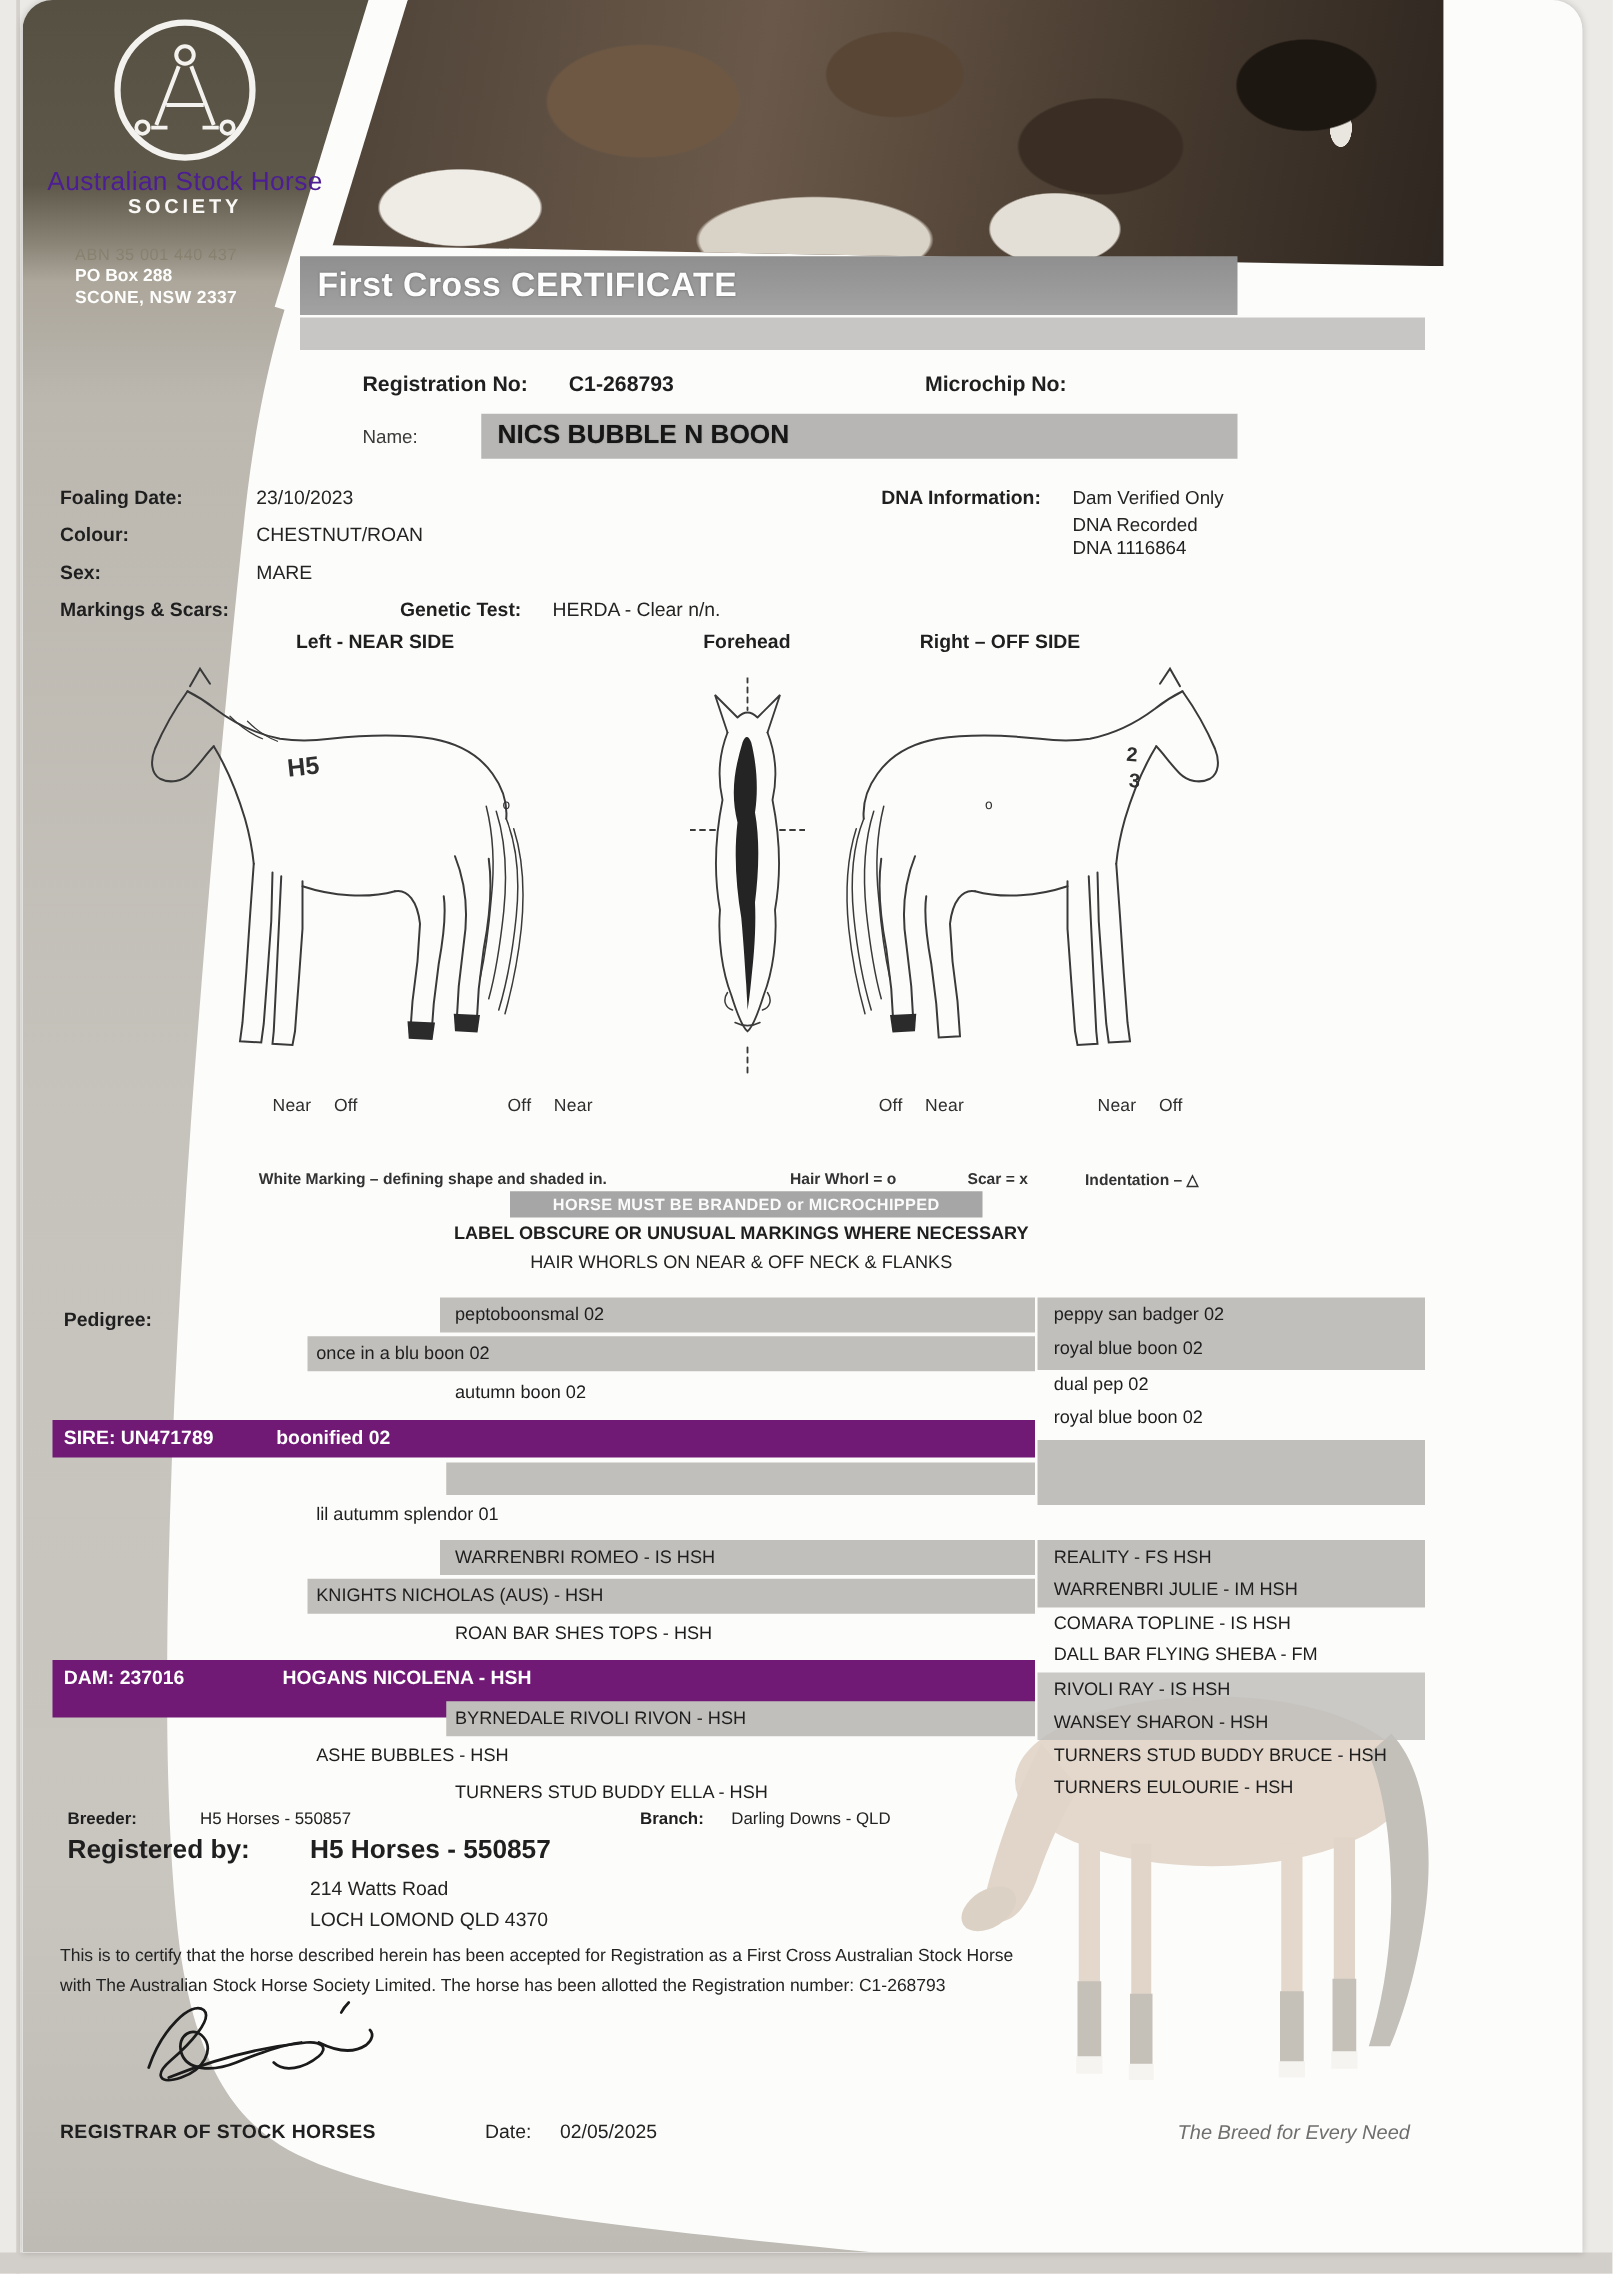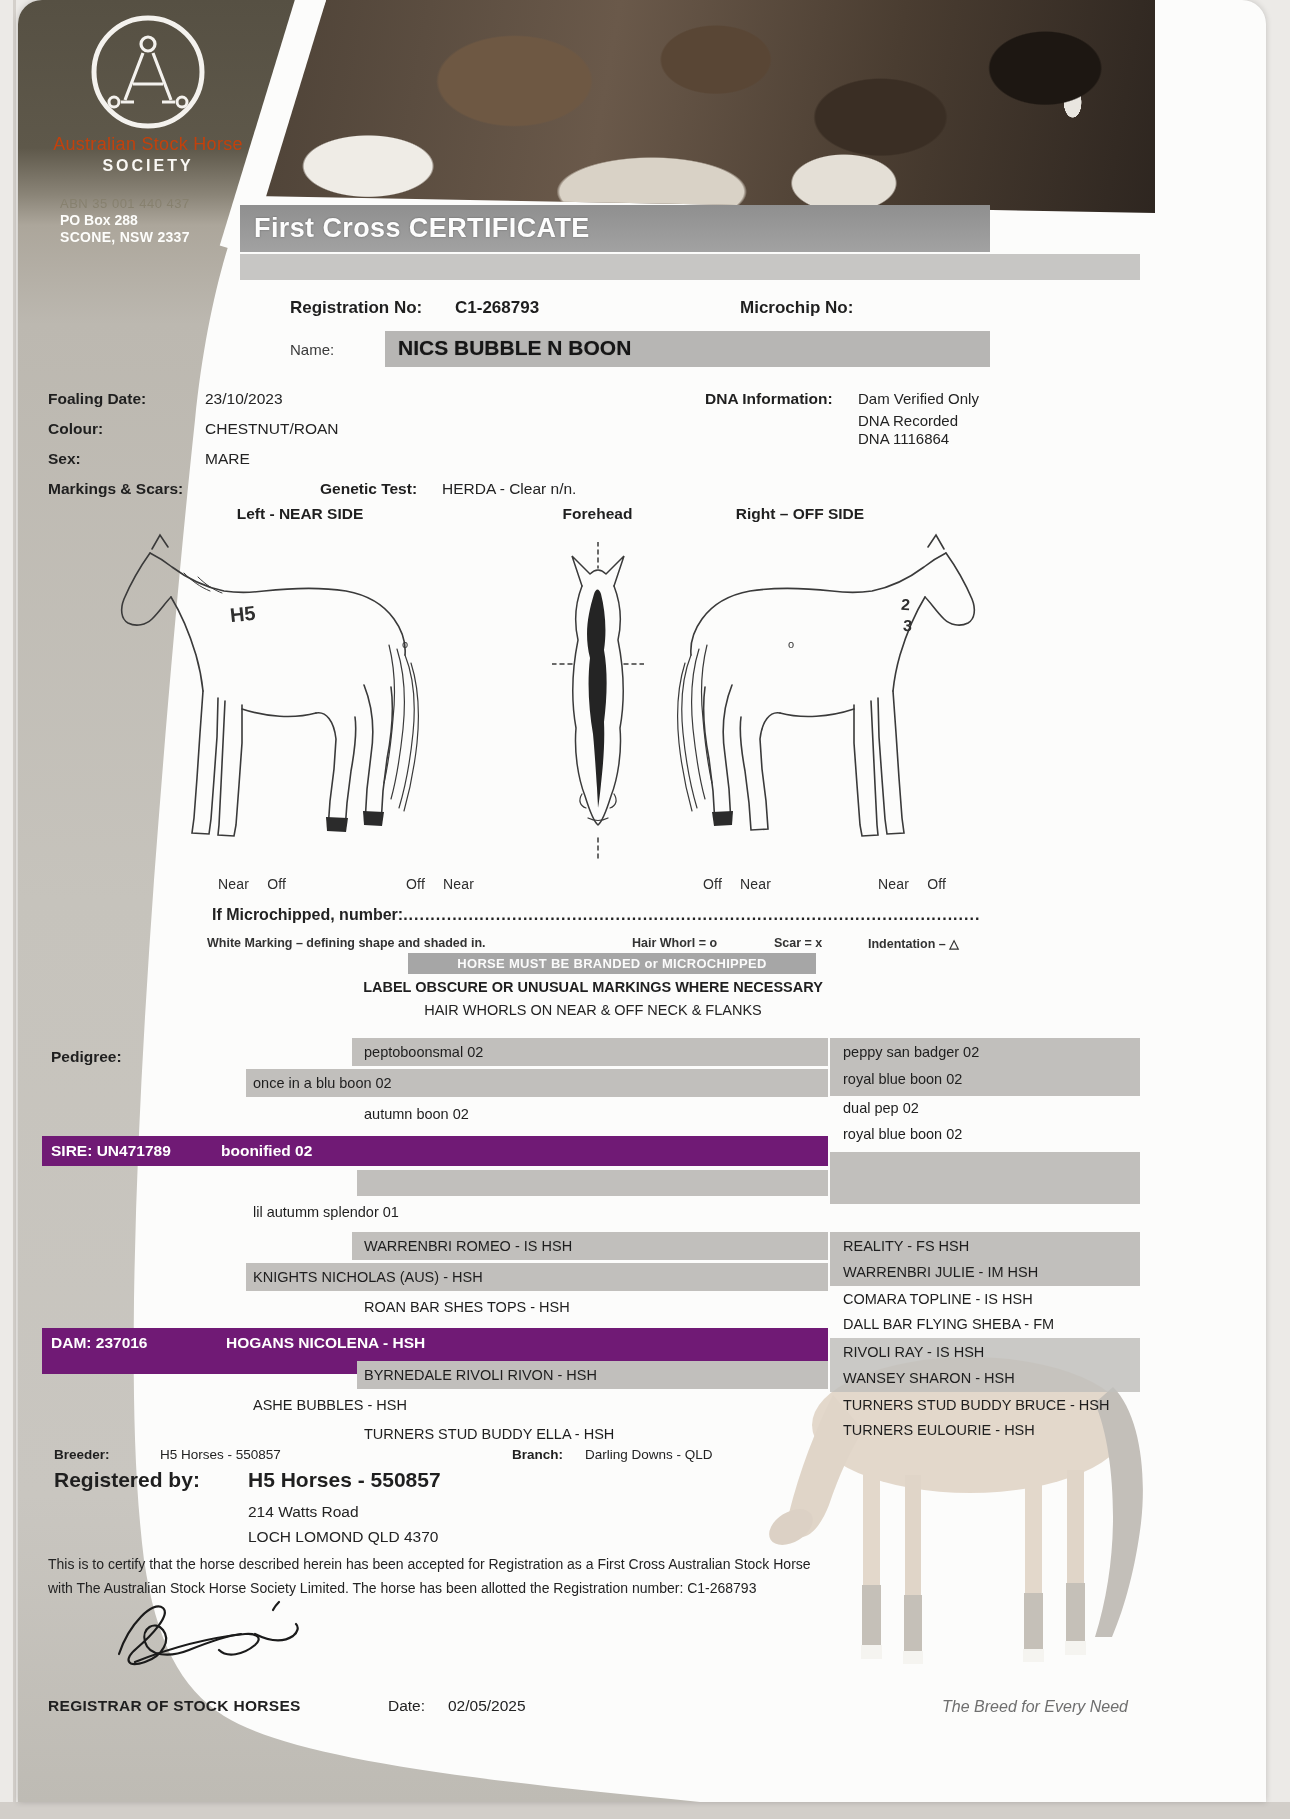--- a/index.html
+++ b/index.html
@@ -68,21 +68,21 @@
   </div>
 
   <svg class="abs" style="left:88px;top:12px;" width="120" height="120" viewBox="0 0 120 120">
     <circle cx="60" cy="60" r="54" fill="none" stroke="#f4f2ee" stroke-width="5"></circle>
     <circle cx="60" cy="32" r="7" fill="none" stroke="#f4f2ee" stroke-width="3.2"></circle>
     <path d="M55,41 L37,88 M65,41 L83,88 M45,72 H75" fill="none" stroke="#f4f2ee" stroke-width="3.2"></path>
     <circle cx="26" cy="90" r="5" fill="none" stroke="#f4f2ee" stroke-width="3"></circle>
     <circle cx="94" cy="90" r="5" fill="none" stroke="#f4f2ee" stroke-width="3"></circle>
     <path d="M33,90 H46 M74,90 H87" stroke="#f4f2ee" stroke-width="3"></path>
   </svg>
-  <div class="abs" style="left:28px;top:134px;width:240px;text-align:center;font-size:18px;color:#c2410c;letter-spacing:.3px;">Australian Stock Horse</div>
+  <div class="abs" style="left:28px;top:134px;width:240px;text-align:center;font-size:21px;color:#4c1d95;letter-spacing:.3px;">Australian Stock Horse</div>
   <div class="abs" style="left:28px;top:157px;width:240px;text-align:center;font-size:16px;font-weight:600;color:#faf8f4;letter-spacing:3px;">SOCIETY</div>
   <div class="abs" style="left:60px;top:196px;font-size:13px;color:#87816f;letter-spacing:.5px;">ABN 35 001 440 437</div>
   <div class="abs" style="left:60px;top:212px;font-size:14px;font-weight:700;color:#fdfdfb;">PO Box 288</div>
   <div class="abs" style="left:60px;top:229px;font-size:14px;font-weight:700;color:#fdfdfb;letter-spacing:.3px;">SCONE, NSW 2337</div>
 
   <div class="abs" style="left:240px;top:205px;width:750px;height:47px;background:linear-gradient(#8f8f8f,#a2a2a2);
        color:#fdfdfd;font-size:27px;font-weight:700;line-height:47px;padding-left:14px;box-sizing:border-box;
        text-shadow:0 0 2px rgba(0,0,0,.35);letter-spacing:.4px;">First Cross CERTIFICATE</div>
   <div class="abs" style="left:240px;top:254px;width:900px;height:26px;background:#c7c6c4;"></div>
 
@@ -178,29 +178,26 @@
   <div class="abs hoof" style="left:406px;top:876px;">
     <span>Off</span><span>Near</span>
   </div>
   <div class="abs hoof" style="left:703px;top:876px;">
     <span>Off</span><span>Near</span>
   </div>
   <div class="abs hoof" style="left:878px;top:876px;">
     <span>Near</span><span>Off</span>
   </div>
 
-  <div class="abs" style="left:212px;top:906px;font-size:16px;font-weight:700;color:#222;white-space:nowrap;">
-    <span>If Microchipped, number:</span><span style="letter-spacing:1px;">..........................................................................................................</span>
-  </div>
   <div class="abs legend" style="left:207px;top:936px;">White Marking – defining shape and shaded in.</div>
   <div class="abs legend" style="left:632px;top:936px;">Hair Whorl = o</div>
   <div class="abs legend" style="left:774px;top:936px;">Scar = x</div>
   <div class="abs legend" style="left:868px;top:936px;">Indentation – △</div>
 
-  <div class="abs centered" style="left:408px;top:953px;width:408px;height:21px;background:#a6a6a6;color:#fbfbfb;font-size:13px;font-weight:700;line-height:21px;letter-spacing:.3px;">HORSE MUST BE BRANDED or MICROCHIPPED</div>
+  <div class="abs centered" style="left:408px;top:953px;width:378px;height:21px;background:#a6a6a6;color:#fbfbfb;font-size:13px;font-weight:700;line-height:21px;letter-spacing:.3px;">HORSE MUST BE BRANDED or MICROCHIPPED</div>
   <div class="abs centered lbl" style="left:240px;top:979px;width:706px;font-size:14.5px;">LABEL OBSCURE OR UNUSUAL MARKINGS WHERE NECESSARY</div>
   <div class="abs centered val" style="left:240px;top:1002px;width:706px;font-size:14.5px;">HAIR WHORLS ON NEAR &amp; OFF NECK &amp; FLANKS</div>
 
   <div class="abs lbl" style="left:51px;top:1048px;font-size:15.5px;">Pedigree:</div>
 
   <div class="abs bar" style="left:352px;top:1038px;width:476px;height:28px;"></div>
   <div class="abs ptext" style="left:364px;top:1042px;">peptoboonsmal 02</div>
   <div class="abs bar" style="left:246px;top:1069px;width:582px;height:28px;"></div>
   <div class="abs ptext pbold" style="left:253px;top:1073px;">once in a blu boon 02</div>
   <div class="abs ptext" style="left:364px;top:1104px;">autumn boon 02</div>

